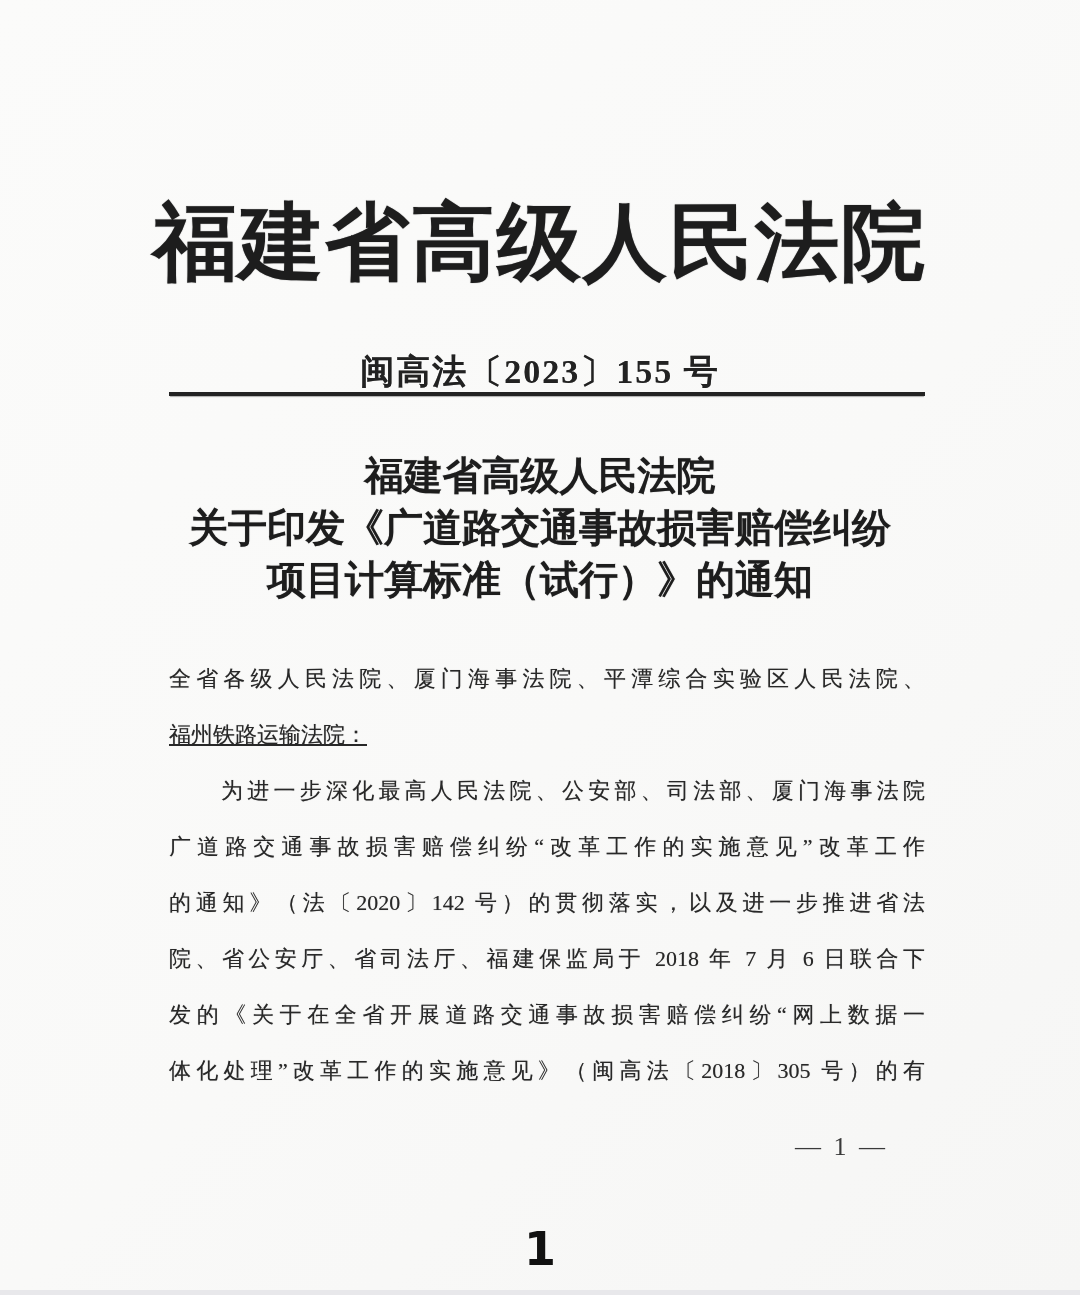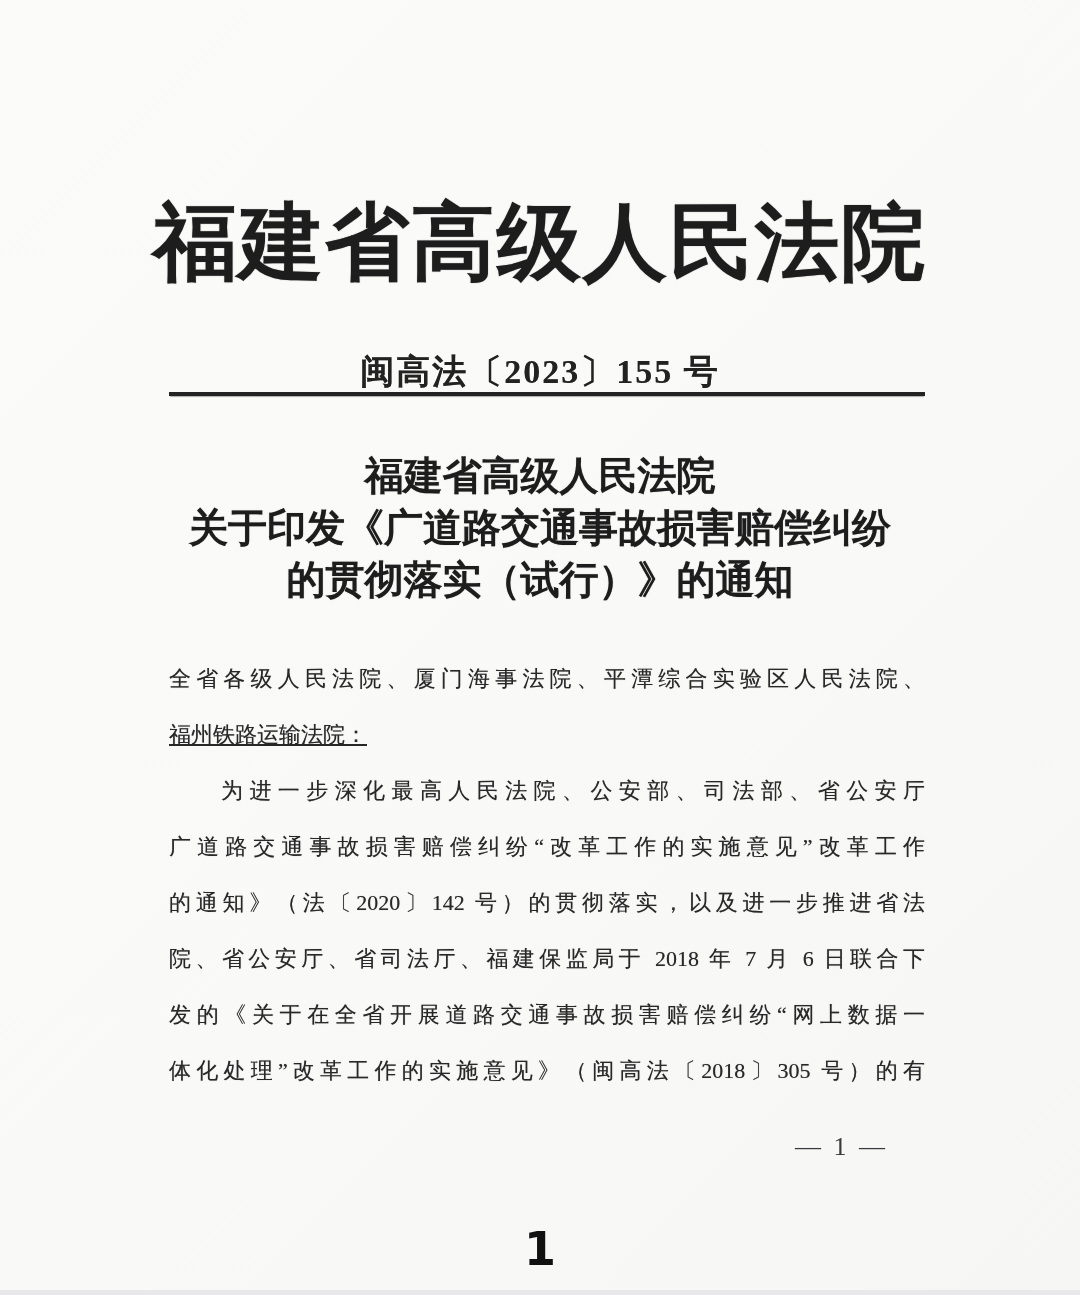--- a/index.html
+++ b/index.html
@@ -87,27 +87,27 @@
 
   <div class="header-title">福建省高级人民法院</div>
 
   <div class="doc-number">闽高法〔2023〕155 号</div>
 
   <div class="rule"></div>
 
   <div class="title-block">
     <div>福建省高级人民法院</div>
     <div>关于印发《广道路交通事故损害赔偿纠纷</div>
-    <div>的贯彻落实（试行）》的通知</div>
+    <div>项目计算标准（试行）》的通知</div>
   </div>
 
   <div class="body-block">
     <div class="line">全省各级人民法院、厦门海事法院、平潭综合实验区人民法院、</div>
     <div class="line short">福州铁路运输法院：</div>
-    <div class="line indent">为进一步深化最高人民法院、公安部、司法部、省公安厅</div>
+    <div class="line indent">为进一步深化最高人民法院、公安部、司法部、厦门海事法院</div>
     <div class="line">广道路交通事故损害赔偿纠纷“改革工作的实施意见”改革工作</div>
     <div class="line">的通知》（法〔2020〕142 号）的贯彻落实，以及进一步推进省法</div>
     <div class="line">院、省公安厅、省司法厅、福建保监局于 2018 年 7 月 6 日联合下</div>
     <div class="line">发的《关于在全省开展道路交通事故损害赔偿纠纷“网上数据一</div>
     <div class="line">体化处理”改革工作的实施意见》（闽高法〔2018〕305 号）的有</div>
   </div>
 
   <div class="page-number">— 1 —</div>
 
   <div class="viewer-indicator">1</div>

